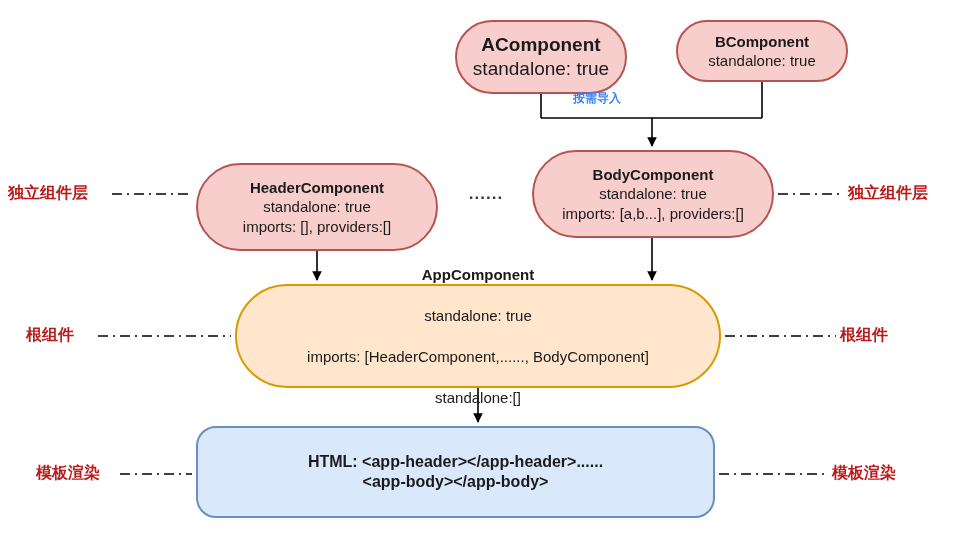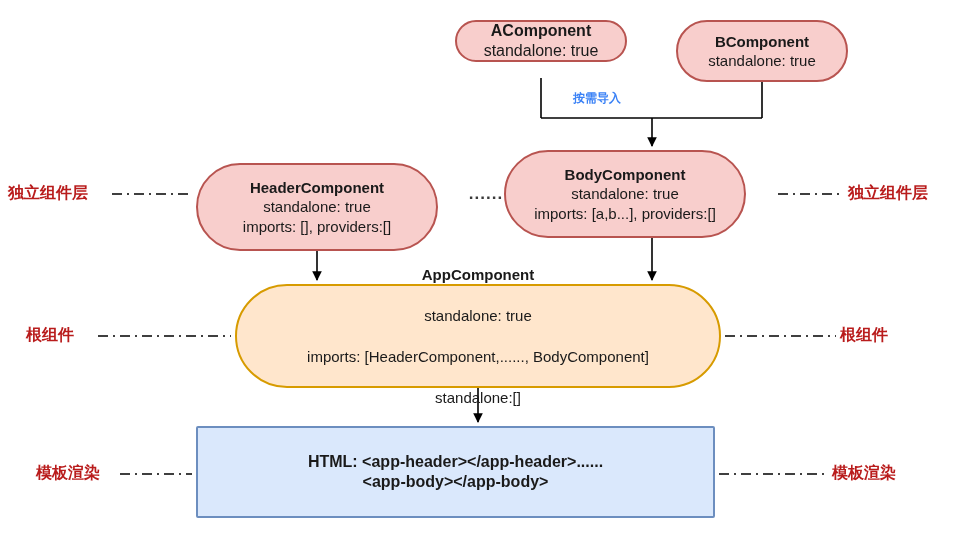--- a/index.html
+++ b/index.html
@@ -45,38 +45,38 @@
   .orange {
     background: #ffe6cc;
     border: 2px solid #d79b00;
     gap: 22px;
   }
   .blue {
     background: #dae8fc;
     border: 2px solid #6c8ebf;
   }
   .pill { border-radius: 999px; }
-  .softrect { border-radius: 2px; }
+  .softrect { border-radius: 20px; }
 
   
   #node-a {
-    left: 455px; top: 20px; width: 172px; height: 42px;
-    font-size: 16px; color: #1a1a1a;
+    left: 455px; top: 20px; width: 172px; height: 74px;
+    font-size: 19px; color: #1a1a1a;
   }
   #node-b {
     left: 676px; top: 20px; width: 172px; height: 62px;
     font-size: 15px; color: #1a1a1a;
   }
   
   #node-header {
     left: 196px; top: 163px; width: 242px; height: 88px;
     font-size: 15px; color: #1a1a1a;
   }
   #node-body {
-    left: 504px; top: 150px; width: 242px; height: 88px;
+    left: 532px; top: 150px; width: 242px; height: 88px;
     font-size: 15px; color: #1a1a1a;
   }
   
   #node-app {
     left: 235px; top: 284px; width: 486px; height: 104px;
     font-size: 15px; color: #1a1a1a;
   }
   
   #node-html {
     left: 196px; top: 426px; width: 519px; height: 92px;

